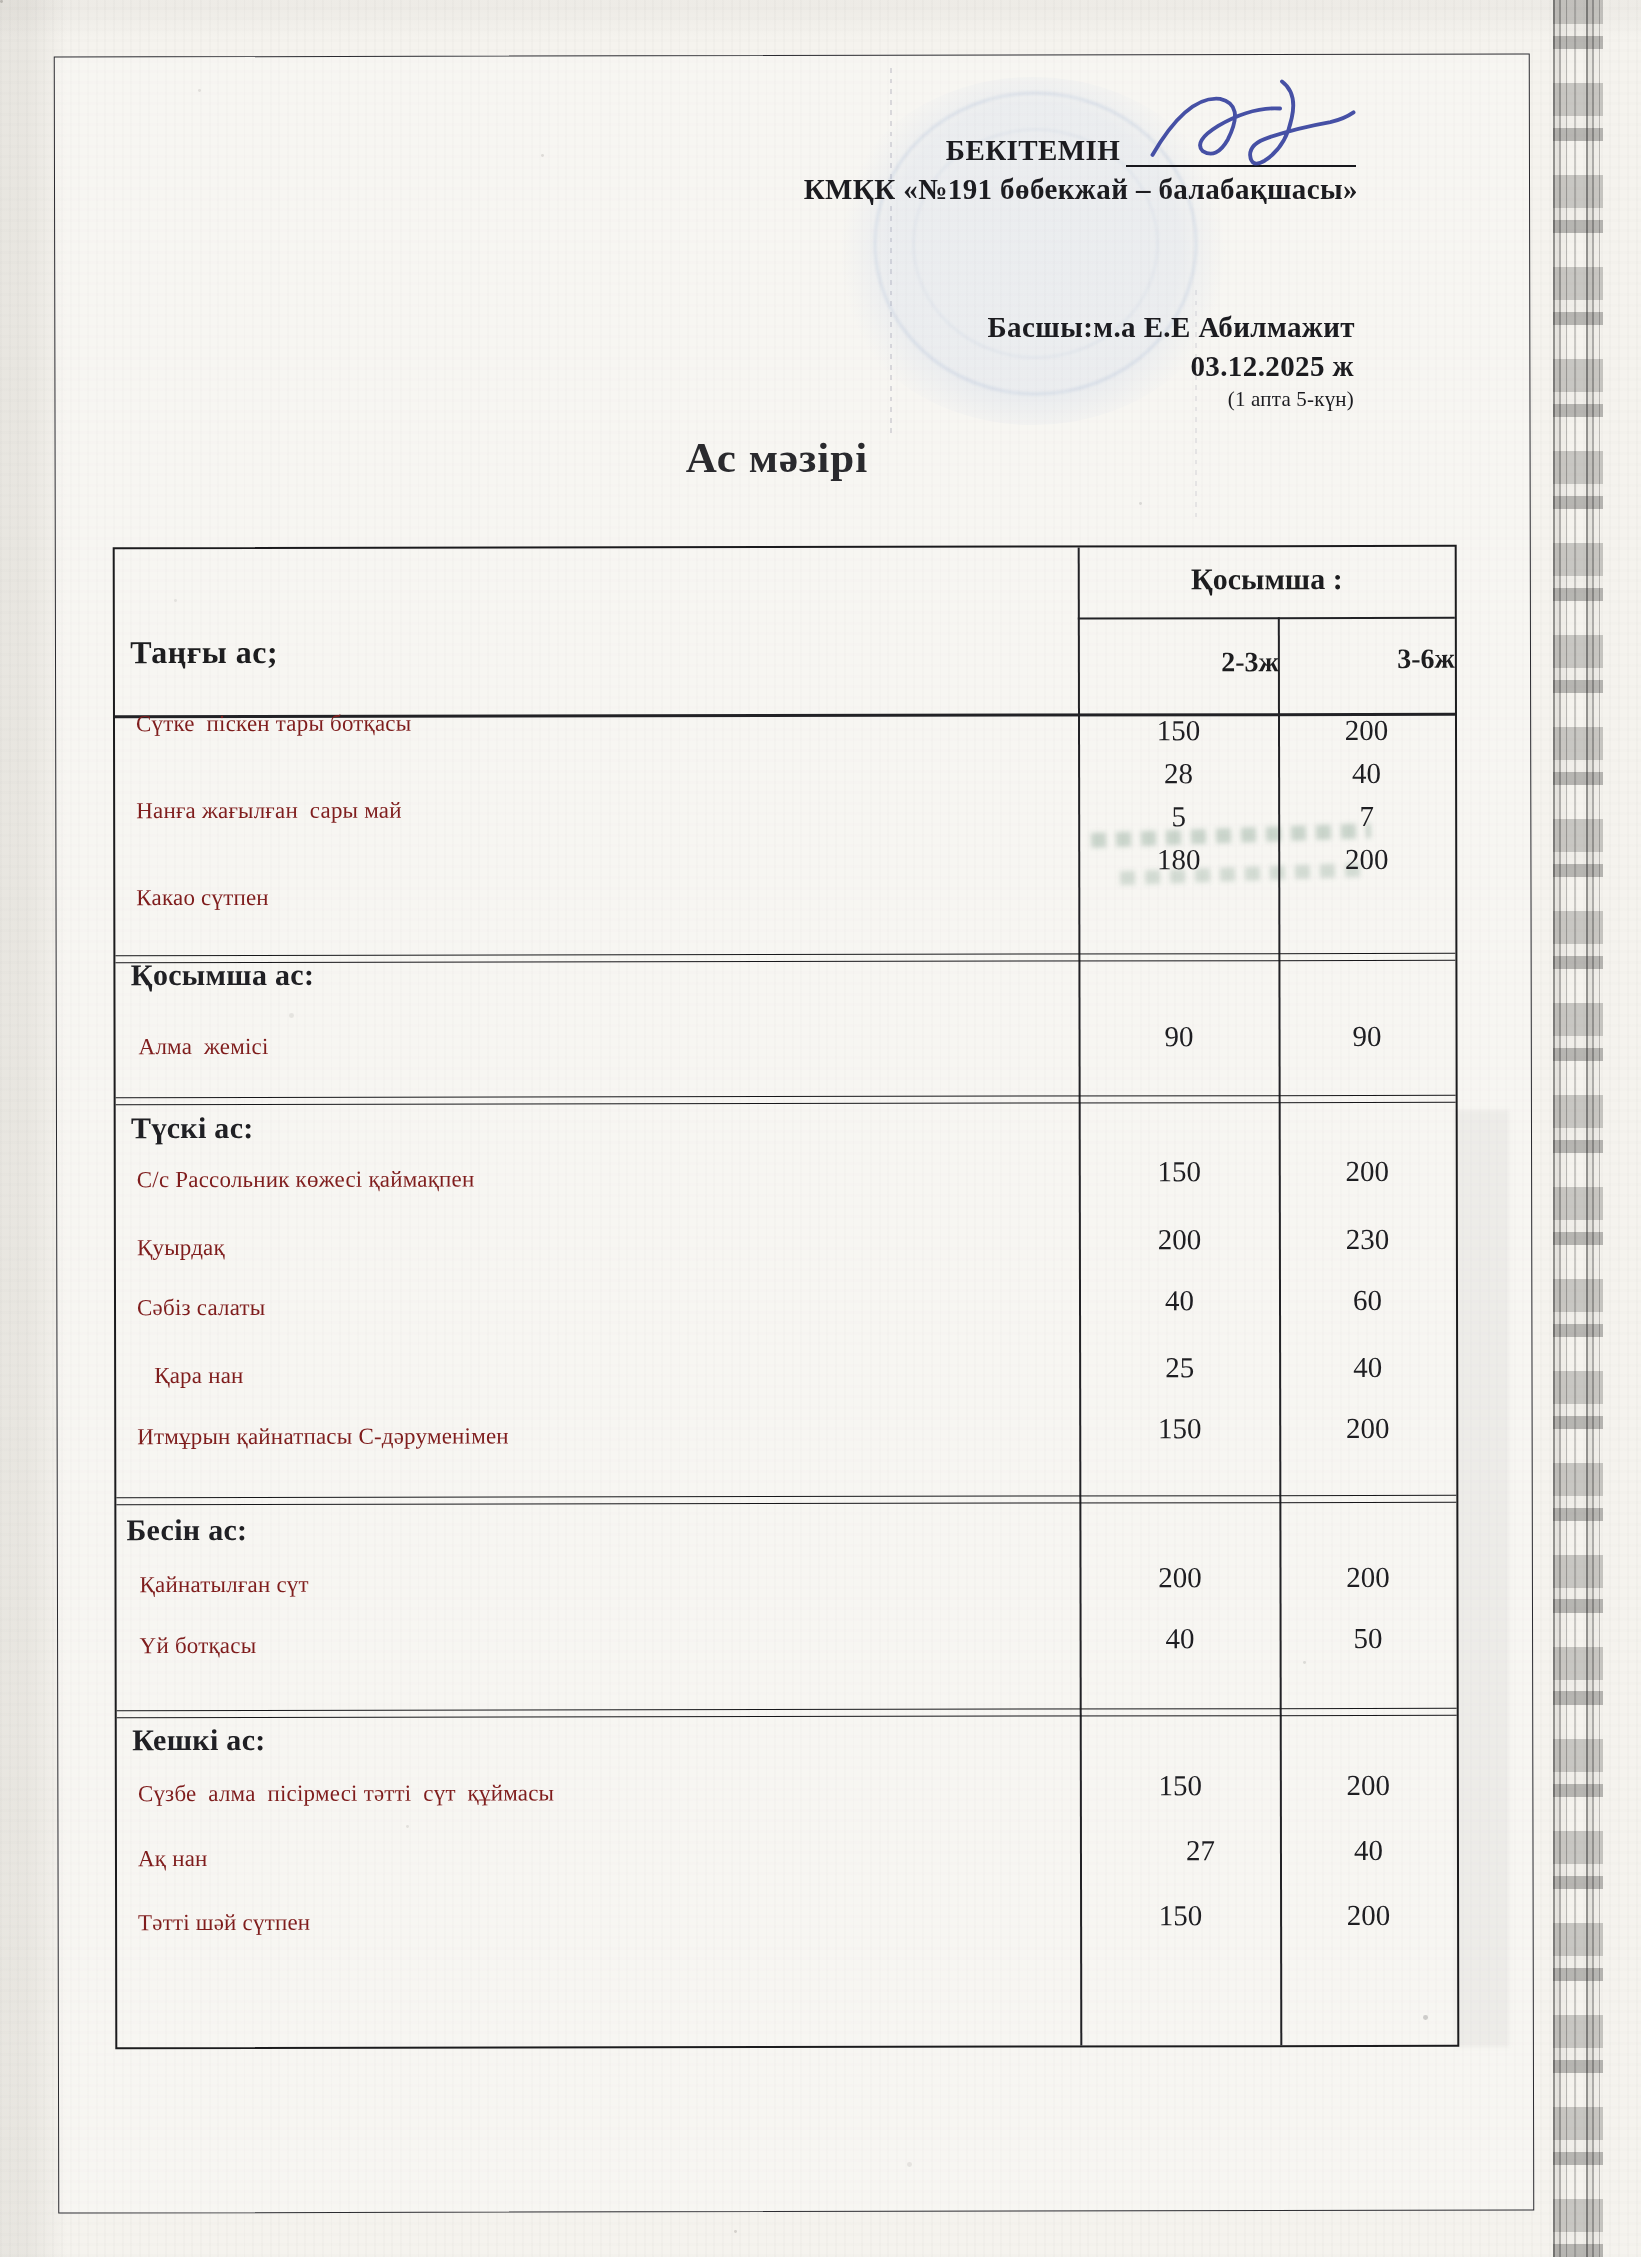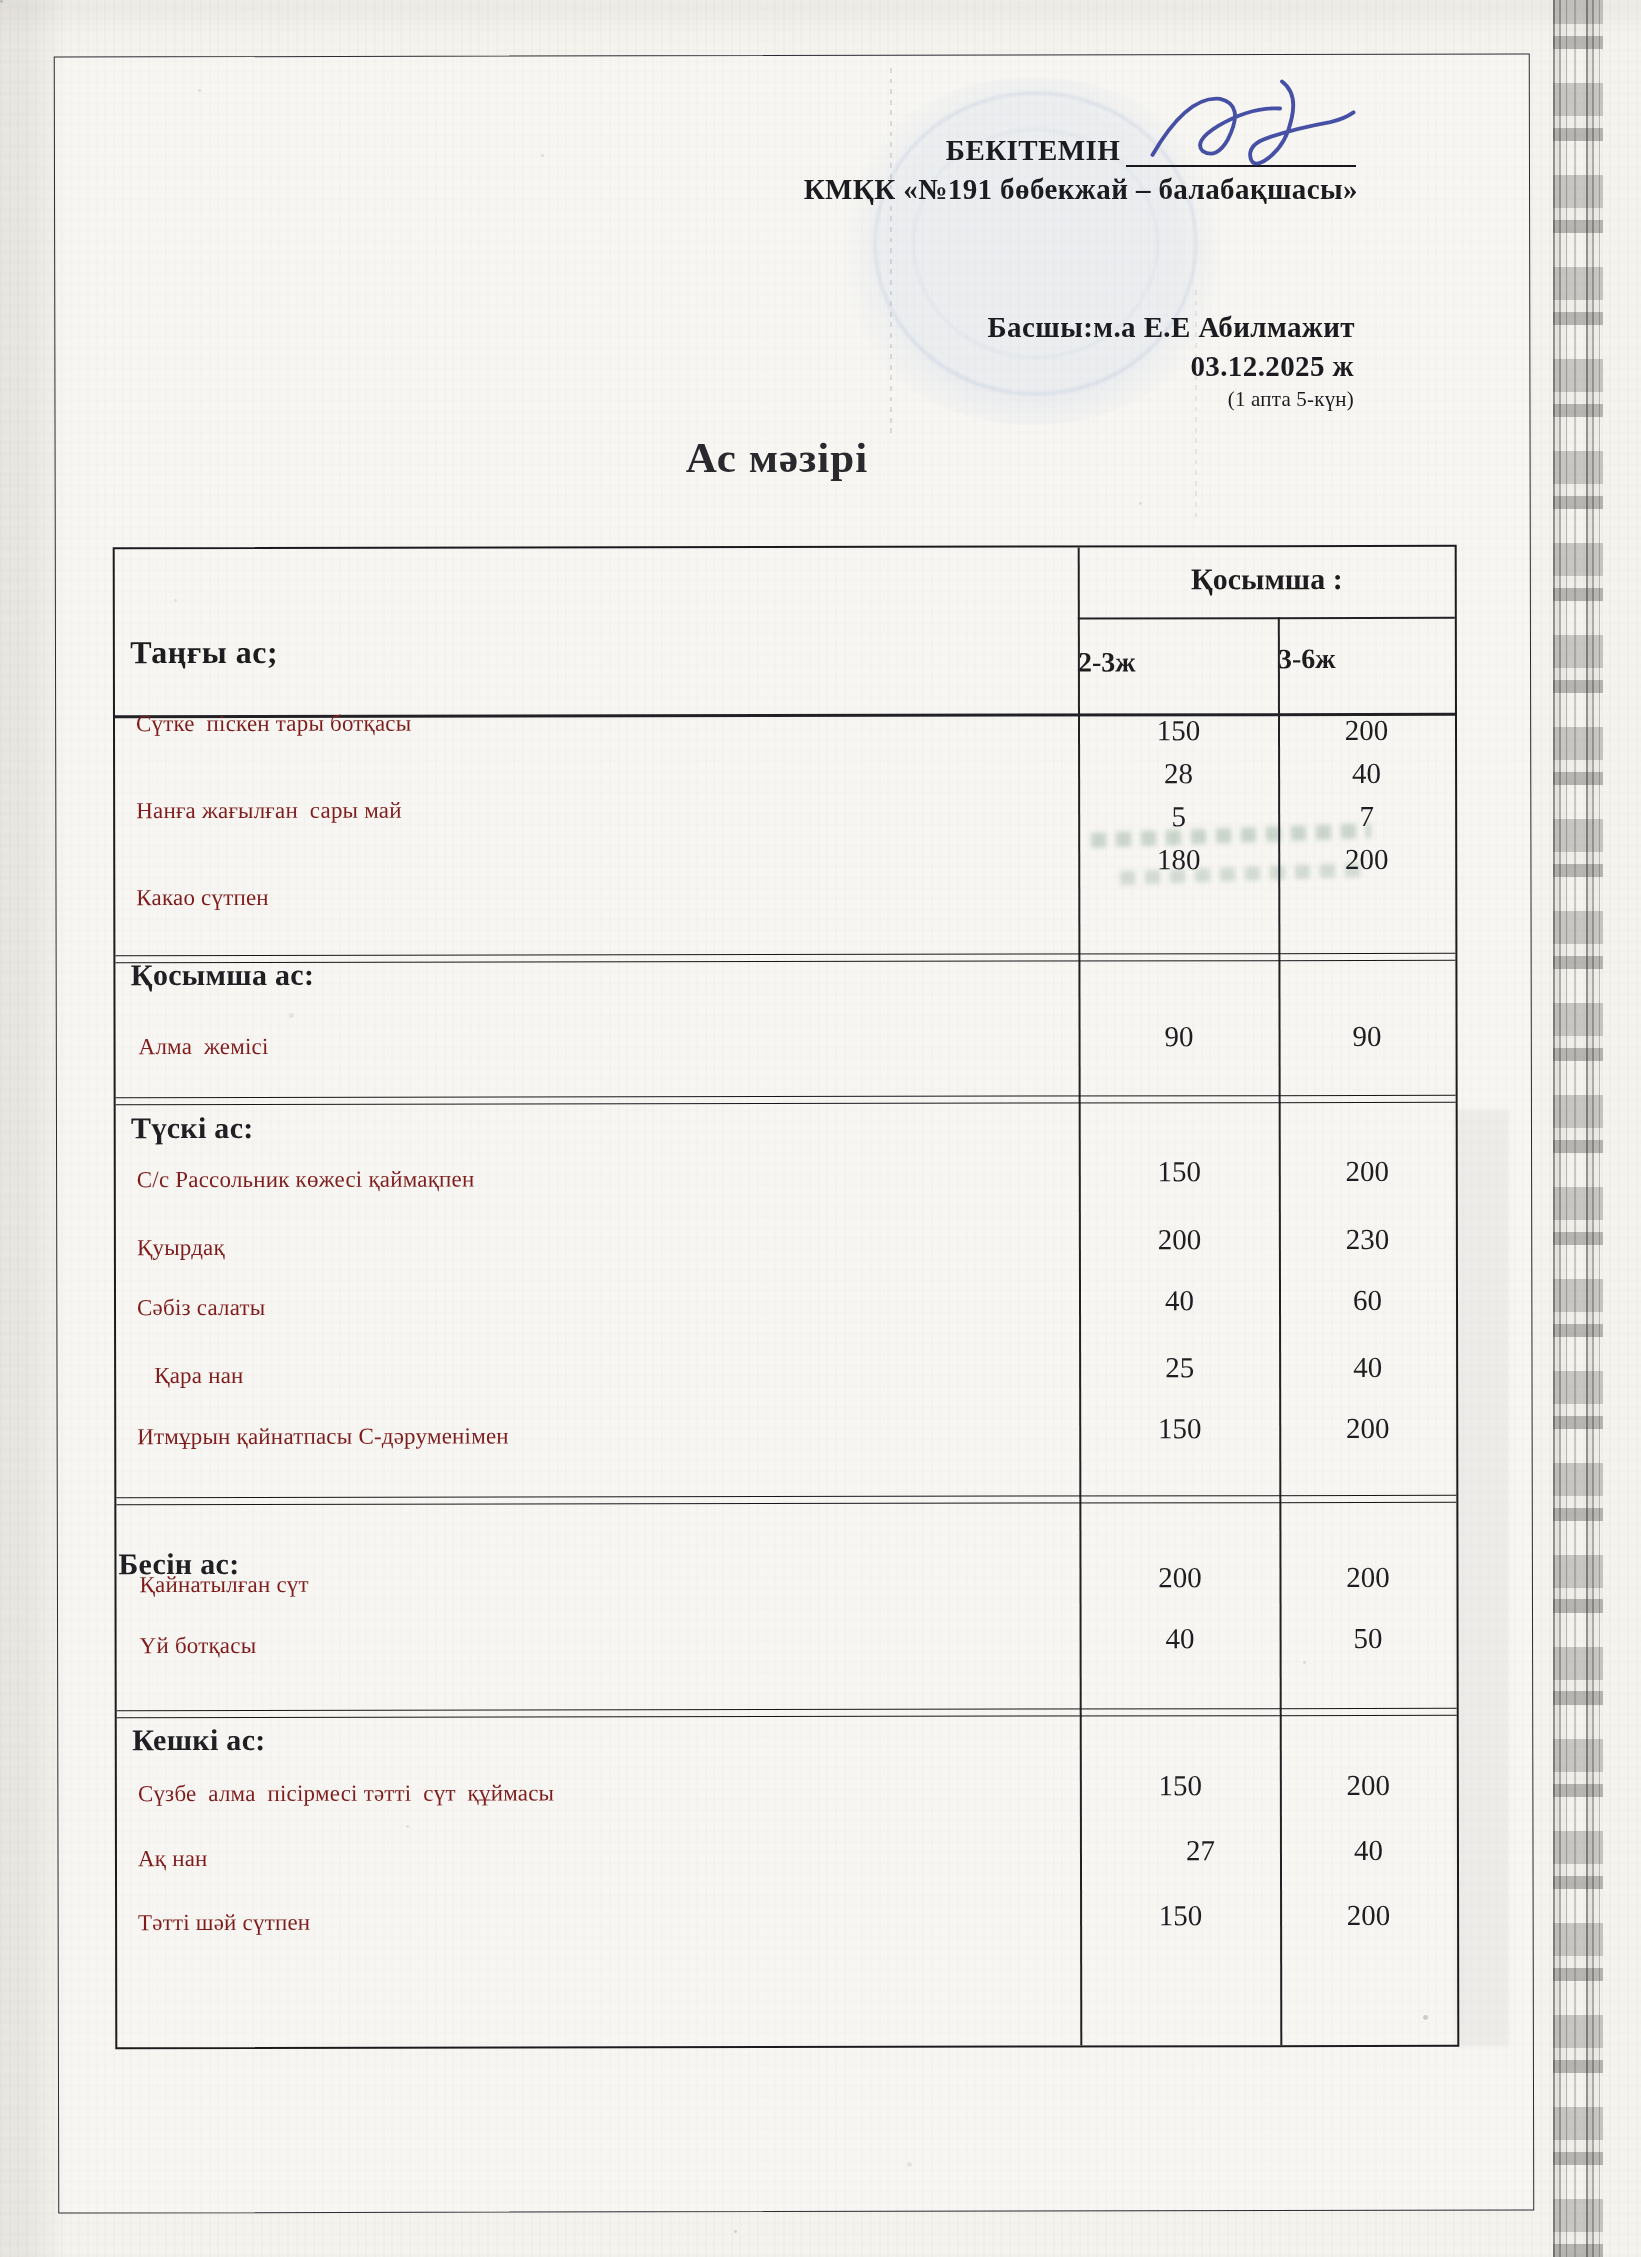--- a/index.html
+++ b/index.html
@@ -85,21 +85,21 @@
   .hline{position:absolute;height:1.9px;background:#222226;}
   .hline-portion{left:963px;right:0;top:70px;}
   .hline-agehdr{left:0;right:0;top:166px;height:2.9px;}
   .sec-divider{position:absolute;left:0;right:0;height:5.8px;
     border-top:1.9px solid #17171a;border-bottom:1.9px solid #17171a;background:transparent;}
 
   .cell-text{position:absolute;white-space:pre;}
   .sec-title{font-weight:bold;font-size:30px;letter-spacing:0.3px;color:#202024;}
   .first-col-title{font-weight:bold;font-size:32px;letter-spacing:0.5px;}
   .portion-hdr{left:963px;width:378px;top:15.4px;text-align:center;font-weight:bold;font-size:30px;}
-  .age-hdr{position:absolute;text-align:left;font-weight:bold;font-size:28px;font-family:Liberation Serif, serif;}
+  .age-hdr{position:absolute;text-align:right;font-weight:bold;font-size:28px;font-family:Liberation Serif, serif;}
   .dish{font-size:23px;color:#7f1d1d;letter-spacing:0.2px;}
   .num{position:absolute;text-align:center;font-size:29px;color:#1e1e22;}
   .num-col23{left:963px;width:201px;}
   .num-col36{left:1163px;width:177px;}
   .num-stack{line-height:43px;}
 </style>
 </head>
 <body>
 
 <div class="paper-texture"></div>
@@ -186,21 +186,21 @@
   <div class="num num-col36" style="top:737px;">60</div>
 
   <div class="cell-text dish" style="left:38px;top:814px;">Қара нан</div>
   <div class="num num-col23" style="top:804px;">25</div>
   <div class="num num-col36" style="top:804px;">40</div>
 
   <div class="cell-text dish" style="left:21px;top:875px;">Итмұрын қайнатпасы С-дәруменімен</div>
   <div class="num num-col23" style="top:865px;">150</div>
   <div class="num num-col36" style="top:865px;">200</div>
 
-  <div class="cell-text sec-title" style="left:2px;top:964px;margin-top:34px;">Бесін ас:</div>
+  <div class="cell-text sec-title" style="left:10px;top:964px;">Бесін ас:</div>
   <div class="cell-text dish" style="left:23px;top:1023px;">Қайнатылған сүт</div>
   <div class="num num-col23" style="top:1014px;">200</div>
   <div class="num num-col36" style="top:1014px;">200</div>
 
   <div class="cell-text dish" style="left:23px;top:1084px;">Үй ботқасы</div>
   <div class="num num-col23" style="top:1075px;">40</div>
   <div class="num num-col36" style="top:1075px;">50</div>
 
   <div class="cell-text sec-title" style="left:15.4px;top:1174px;">Кешкі ас:</div>
   <div class="cell-text dish" style="left:21px;top:1232px;">Сүзбе  алма  пісірмесі тәтті  сүт  құймасы</div>

